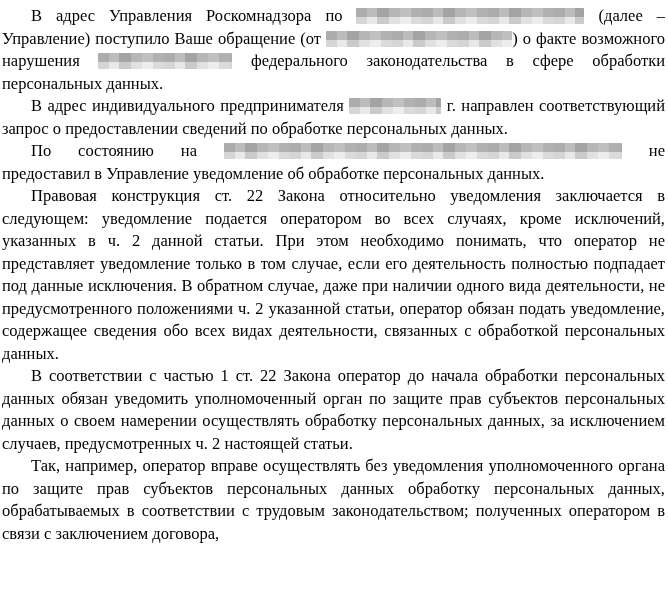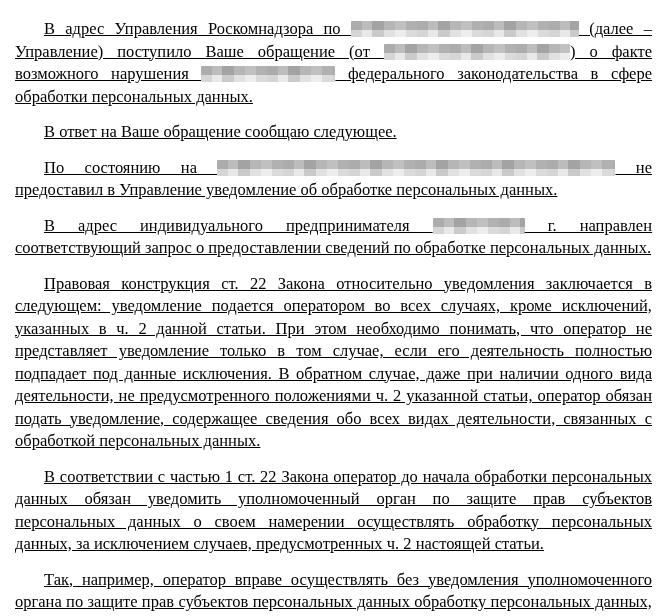--- a/index.html
+++ b/index.html
@@ -18,24 +18,23 @@
     height: 616px;
     padding: 5px 3px 0 2px;
     background: #ffffff;
     color: #000000;
     font-family: "Liberation Serif", "DejaVu Serif", serif;
     font-size: 16.5px;
     line-height: 22.5px;
     text-align: justify;
   }
   .para {
-    margin: 13px;
+    margin: 0;
     text-indent: 29px;
     text-align: justify;
-    text-decoration: underline;
   }
   .redaction {
     display: inline-block;
     height: 16px;
     vertical-align: -3px;
     border-radius: 1px;
     
     background-image:
       repeating-linear-gradient(90deg,
         rgba(0,0,0,0.10) 0 11px,
@@ -50,19 +49,18 @@
   }
   .text-run {
     
   }
 </style>
 </head>
 <body>
 
 <div class="page" style="background: rgb(255, 255, 255); color: rgb(0, 0, 0);">
     <p class="para"><span class="text-run">В адрес Управления Роскомнадзора по </span><span class="redaction" style="width: 228px;"></span><span class="text-run"> (далее – Управление) поступило Ваше обращение (от </span><span class="redaction" style="width: 186px;"></span><span class="text-run">) о факте возможного нарушения </span><span class="redaction" style="width: 134px;"></span><span class="text-run"> федерального законодательства в сфере обработки персональных данных.</span></p>
-    <p class="para"><span class="text-run">В ответ на Ваше обращение сообщаю следующее.</span></p>
+    <p class="para"><span class="text-run">В адрес индивидуального предпринимателя </span><span class="redaction" style="width: 92px;"></span><span class="text-run"> г. направлен соответствующий запрос о предоставлении сведений по обработке персональных данных.</span></p>
     <p class="para"><span class="text-run">По состоянию на </span><span class="redaction" style="width: 398px;"></span><span class="text-run"> не предоставил в Управление уведомление об обработке персональных данных.</span></p>
-    <p class="para"><span class="text-run">В адрес индивидуального предпринимателя </span><span class="redaction" style="width: 92px;"></span><span class="text-run"> г. направлен соответствующий запрос о предоставлении сведений по обработке персональных данных.</span></p>
     <p class="para"><span class="text-run">Правовая конструкция ст. 22 Закона относительно уведомления заключается в следующем: уведомление подается оператором во всех случаях, кроме исключений, указанных в ч. 2 данной статьи. При этом необходимо понимать, что оператор не представляет уведомление только в том случае, если его деятельность полностью подпадает под данные исключения. В обратном случае, даже при наличии одного вида деятельности, не предусмотренного положениями ч. 2 указанной статьи, оператор обязан подать уведомление, содержащее сведения обо всех видах деятельности, связанных с обработкой персональных данных.</span></p>
     <p class="para"><span class="text-run">В соответствии с частью 1 ст. 22 Закона оператор до начала обработки персональных данных обязан уведомить уполномоченный орган по защите прав субъектов персональных данных о своем намерении осуществлять обработку персональных данных, за исключением случаев, предусмотренных ч. 2 настоящей статьи.</span></p>
     <p class="para"><span class="text-run">Так, например, оператор вправе осуществлять без уведомления уполномоченного органа по защите прав субъектов персональных данных обработку персональных данных, обрабатываемых в соответствии с трудовым законодательством; полученных оператором в связи с заключением договора,</span></p>
   </div>
 
 </body></html>

